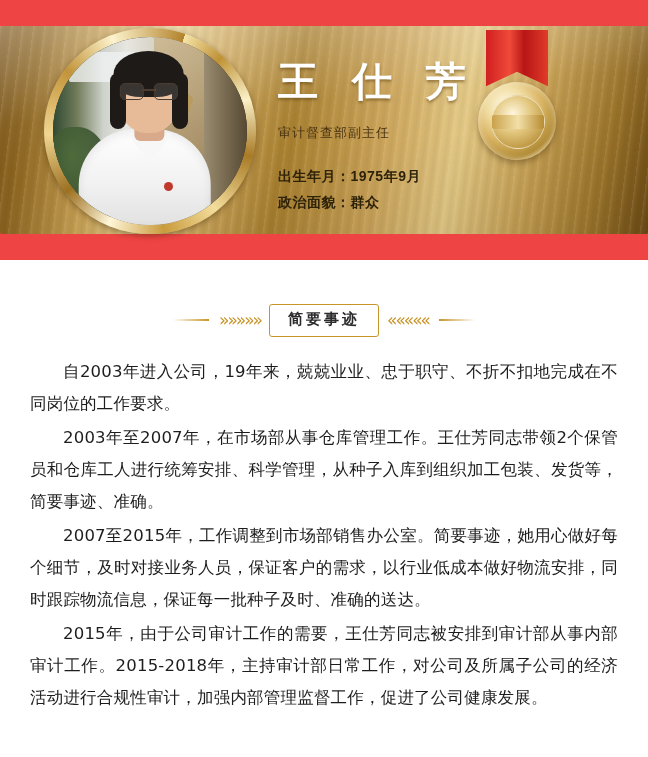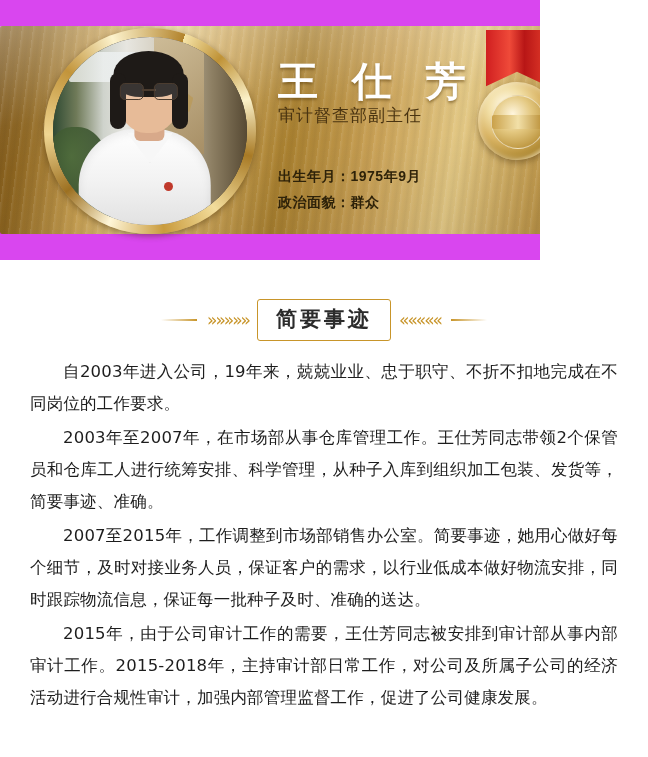--- a/index.html
+++ b/index.html
@@ -11,24 +11,24 @@
     height: 757px;
     background: #ffffff;
     font-family: "Liberation Sans", "DejaVu Sans", sans-serif;
     overflow: hidden;
     position: relative;
   }
 
   
   .banner {
     position: relative;
-    width: 540px;
+    width: 648px;
     height: 260px;
     overflow: hidden;
-    background: #d946ef;
+    background: #ef4444;
   }
   .banner-plate {
     position: absolute;
     left: 0;
     top: 26px;
     width: 648px;
     height: 208px;
     background:
       linear-gradient(100deg,
         #7a5418 0%,
@@ -217,22 +217,22 @@
     font-family: "DejaVu Serif", "Liberation Serif", serif;
     font-size: 40px;
     font-weight: bold;
     color: #ffffff;
     letter-spacing: 10px;
     text-shadow: 0 2px 3px rgba(90,60,10,0.55);
     line-height: 1.05;
     margin: 0;
   }
   .person-title {
-    margin-top: 2px;
-    font-size: 17px;
+    margin-top: 22px;
+    font-size: 13px;
     color: #4a3411;
     letter-spacing: 1px;
   }
   .info-list {
     position: absolute;
     left: 278px;
     top: 163px;
     width: 250px;
   }
   .info-line {
@@ -316,21 +316,21 @@
     margin-left: 2px;
   }
   .title-box {
     border: 1.6px solid #c8952a;
     border-radius: 3px;
     padding: 5px 18px 7px;
     position: relative;
   }
   .title-box .title-text {
     font-family: "DejaVu Serif", "Liberation Serif", serif;
-    font-size: 21px;
+    font-size: 15px;
     font-weight: bold;
     color: #2b2b2b;
     letter-spacing: 3px;
   }
 
   
   .article {
     margin: 14px 30px 0 30px;
     width: 588px;
   }

